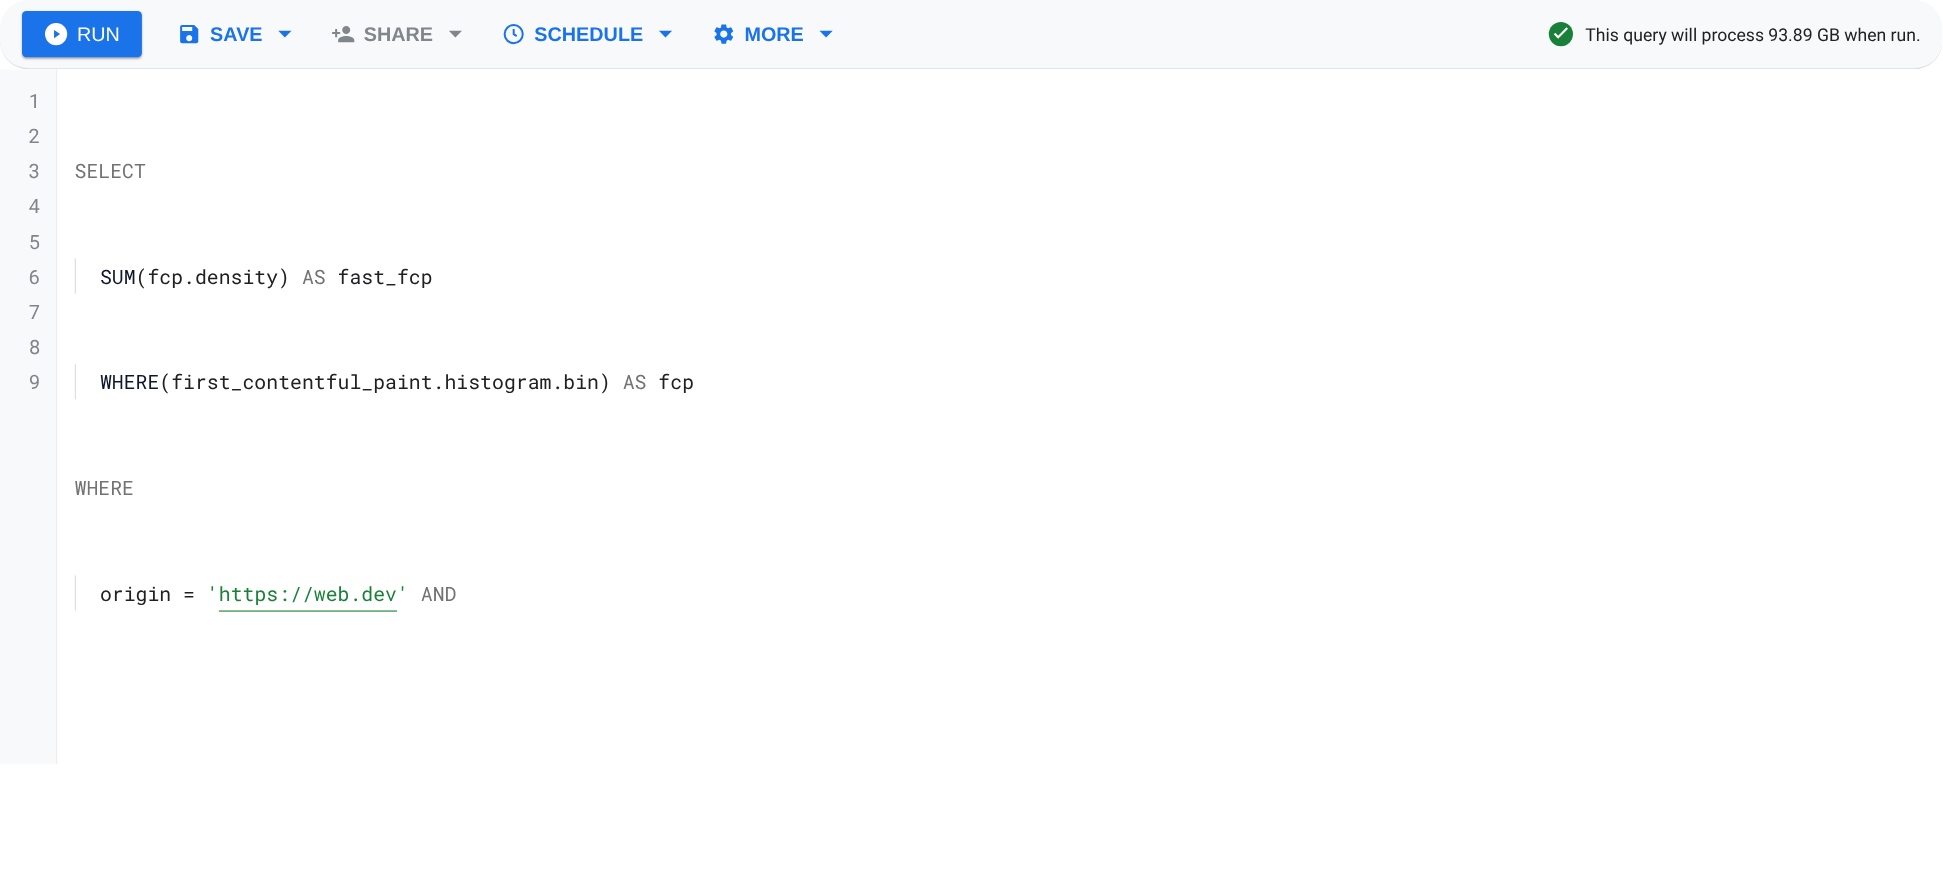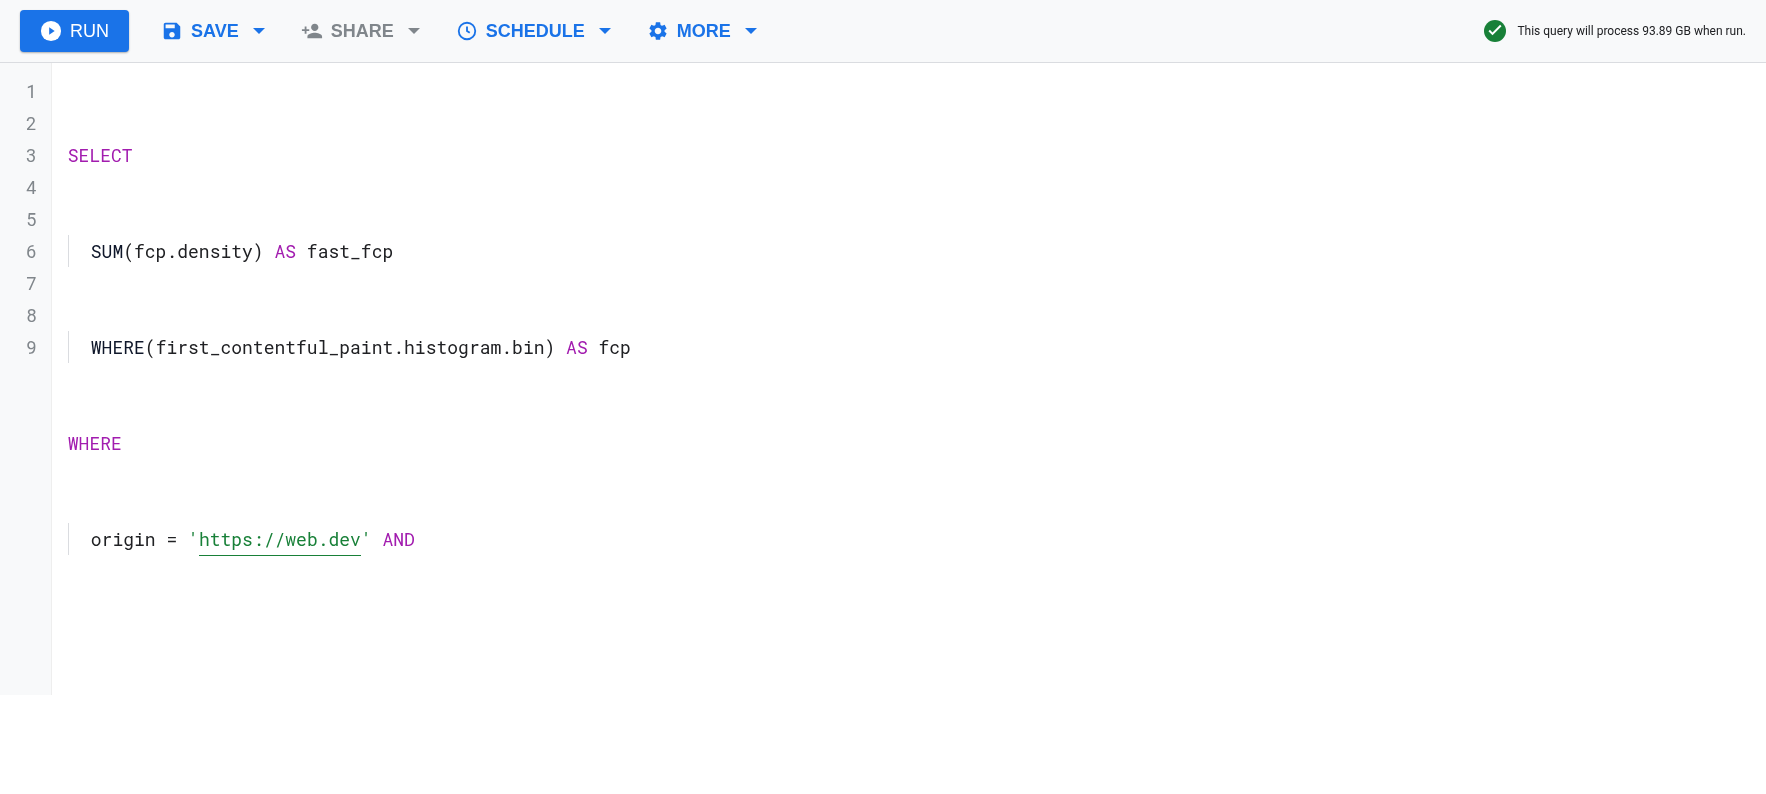--- a/index.html
+++ b/index.html
@@ -1,35 +1,35 @@
 <!DOCTYPE html>
 <html><head>
 <meta charset="utf-8">
 <style>
   * { box-sizing: border-box; margin: 0; padding: 0; }
   body { font-family: 'Google Sans', Roboto, Arial, sans-serif; font-size: 14px; color: #202124; background: #fff; width: 1766px; }
   
-  .toolbar { display: flex; align-items: center; padding: 10px 20px; gap: 28px; border-bottom: 1px solid #dadce0; background: #f8f9fa; }
+  .toolbar { display: flex; align-items: center; padding: 10px 20px; gap: 28px; border-bottom: 1px solid #dadce0; background: #f8f9fa; border-radius: 26px; }
   .btn-run { display: inline-flex; align-items: center; gap: 8px; background: #1a73e8; color: #fff; border: none; border-radius: 4px; padding: 10px 20px; font-size: 18px; font-weight: 500; cursor: pointer; box-shadow: 0 1px 2px rgba(0,0,0,0.3); }
   .btn-run svg { fill: #fff; }
   .toolbar-btn { display: inline-flex; align-items: center; gap: 8px; background: transparent; border: none; color: #1a73e8; font-size: 18px; font-weight: 700; cursor: pointer; padding: 6px 4px; }
   .toolbar-btn.disabled { color: #80868b; }
   .toolbar-btn svg.ic { width: 22px; height: 22px; }
   .dropdown-arrow { width: 0; height: 0; border-left: 6px solid transparent; border-right: 6px solid transparent; border-top: 6px solid currentColor; margin-left: 6px; }
   .spacer { flex: 1; }
-  .status { display: inline-flex; align-items: center; gap: 10px; font-size: 12px; color: #202124; }
+  .status { display: inline-flex; align-items: center; gap: 10px; font-size: 16px; color: #202124; }
   .status svg { width: 24px; height: 24px; }
   
   .editor { display: flex; background: #fff; min-height: 310px; }
   .gutter { background: #f8f9fa; color: #80868b; font-family: 'Roboto Mono', Consolas, monospace; font-size: 18px; text-align: right; padding: 12px 14px 12px 26px; line-height: 32px; user-select: none; border-right: 1px solid #eee; }
   .gutter div { height: 32px; }
   .code { font-family: 'Roboto Mono', Consolas, monospace; font-size: 18px; line-height: 32px; padding: 12px 16px; white-space: pre; flex: 1; }
   .code-line { display: flex; align-items: center; height: 32px; }
   .indent-bar { display: inline-block; width: 1px; height: 32px; background: #dadce0; margin-right: 0; }
-  .kw { color: #a21caf; }
+  .kw { color: #737373; }
   .fn { color: #0f172a; }
   .str { color: #188038; }
   .tbl { color: #188038; border-bottom: 1px solid #188038; }
   .op { color: #202124; }
   .ul { border-bottom: 1px solid #188038; }
   .pad { display:inline-block; width: 22px; }
 </style>
 </head>
 <body>
 

